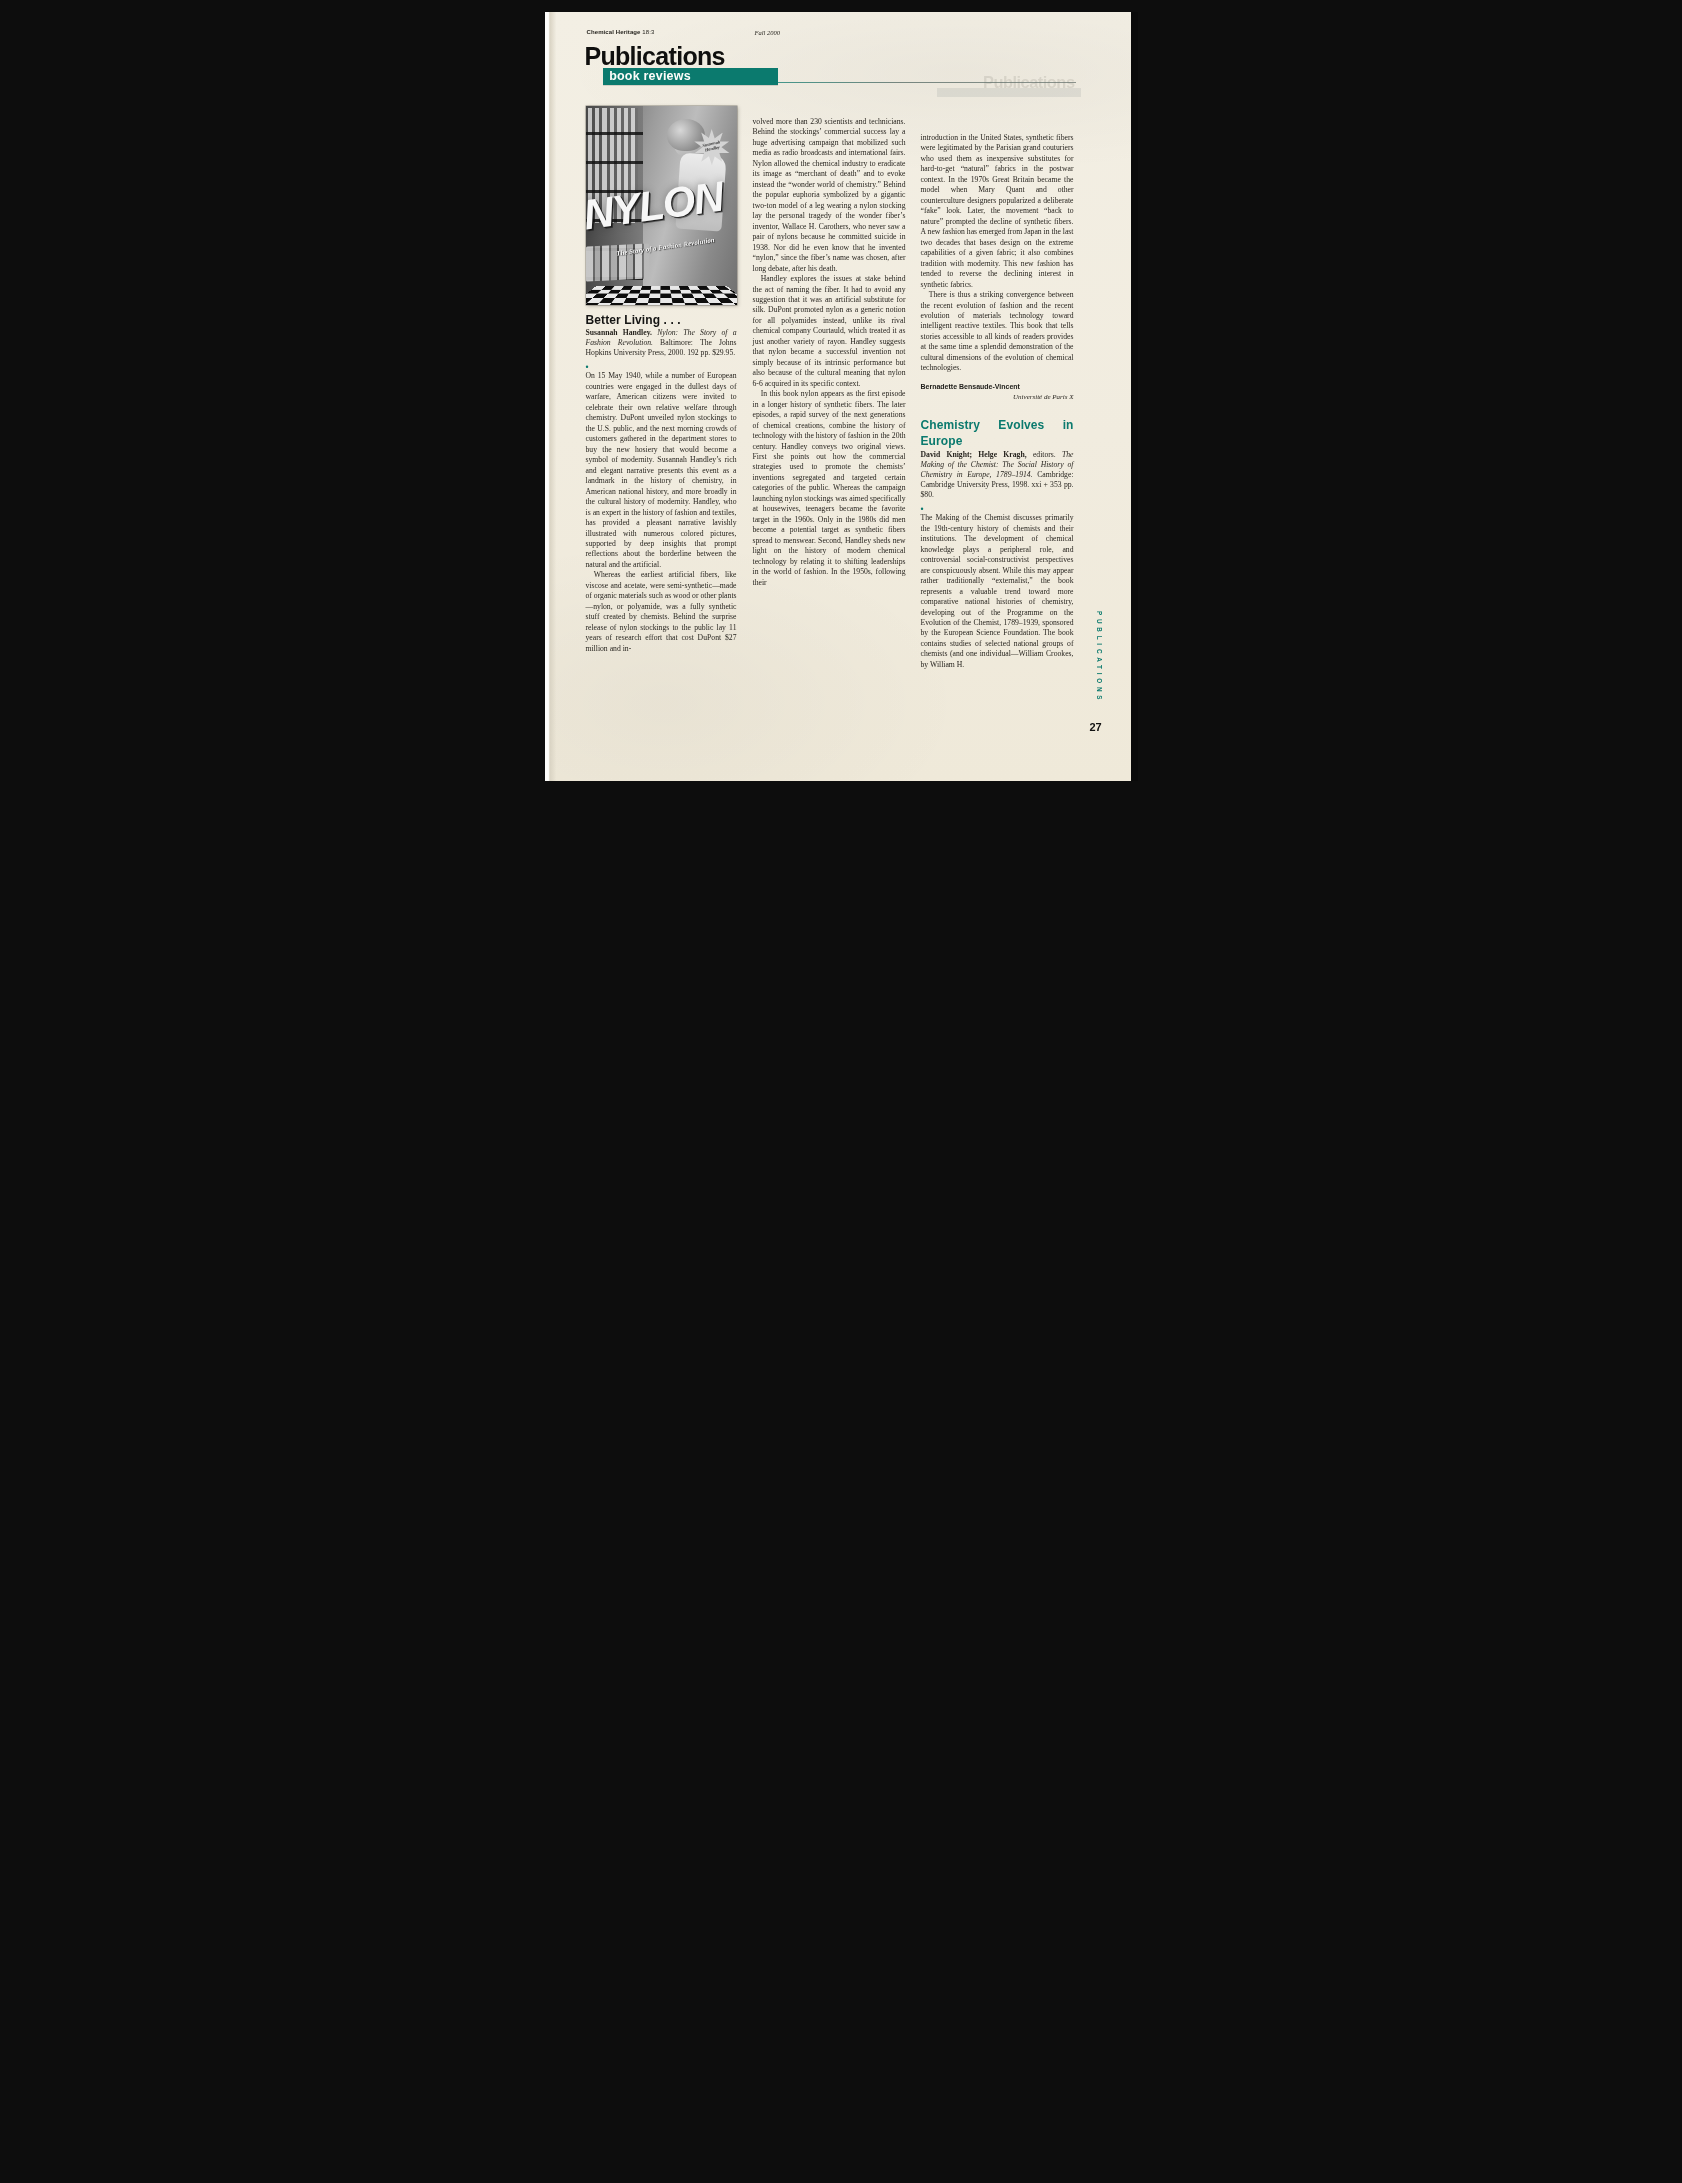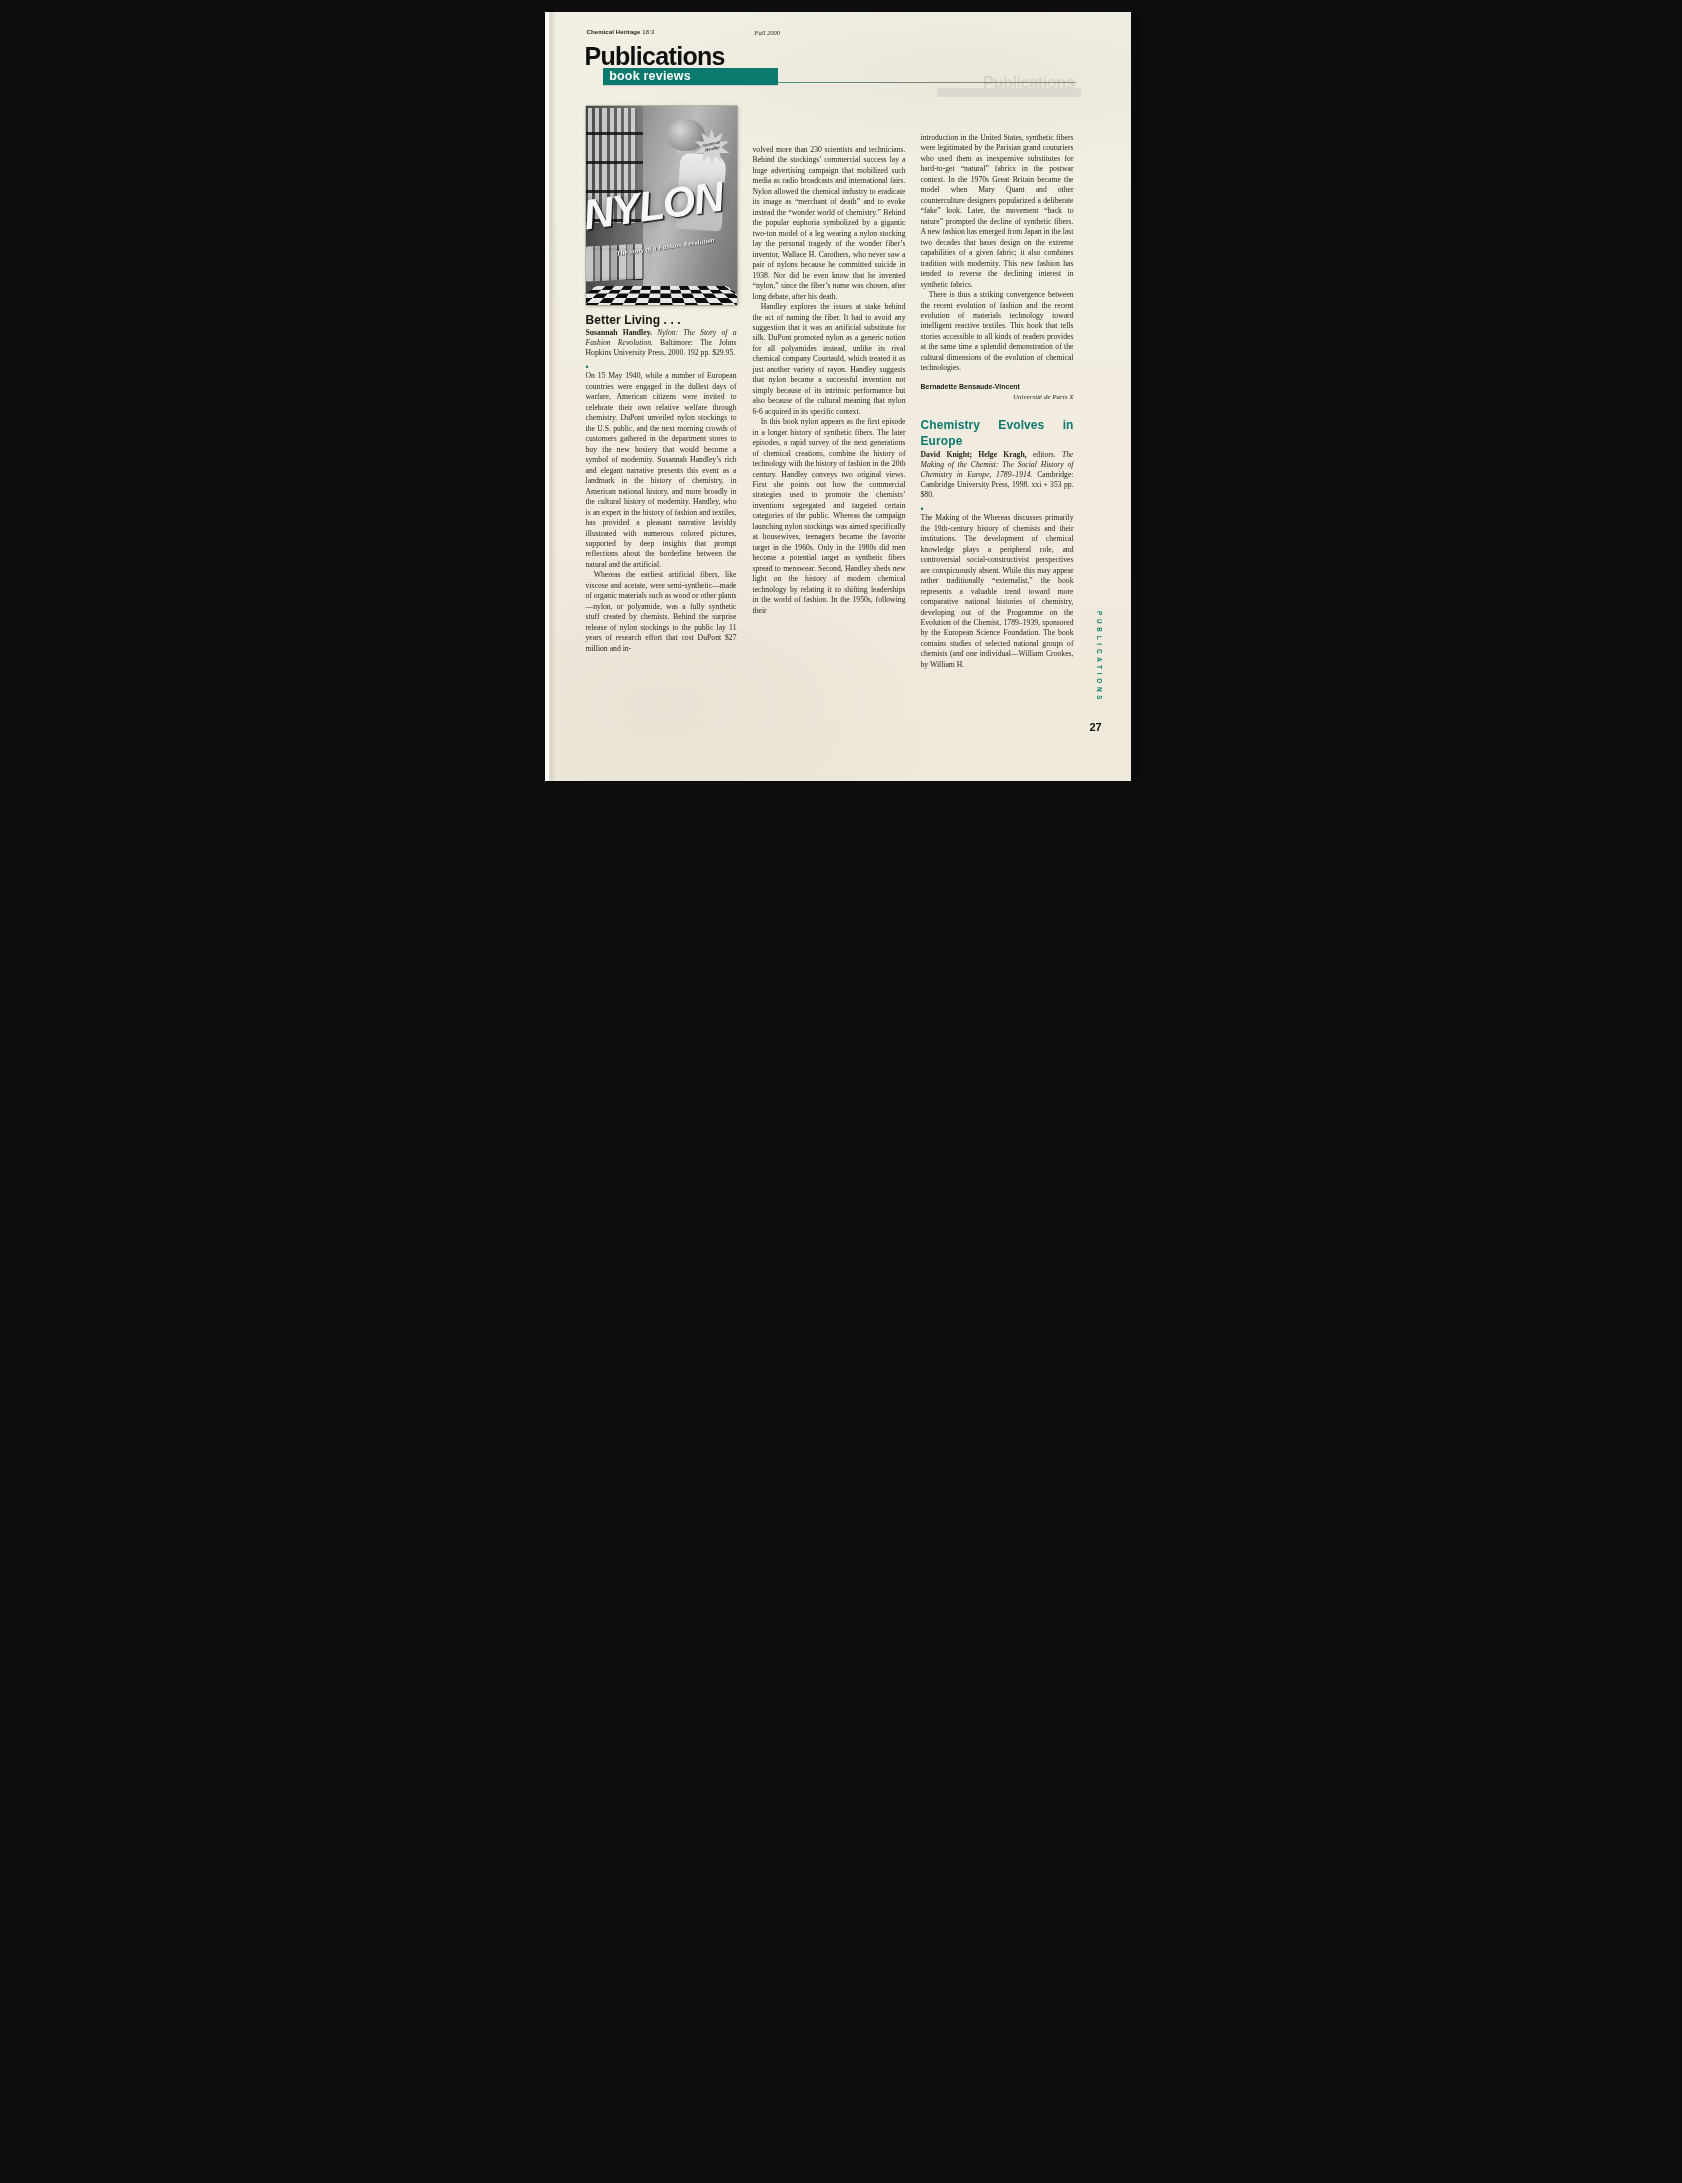--- a/index.html
+++ b/index.html
@@ -35,21 +35,21 @@
   .ghost-title { position:absolute; right:63px; top:61px; font-weight:bold; font-size:16.4px; letter-spacing:-0.5px;
     color:#6d6a5f; opacity:.16; z-index:2; }
   .ghost-banner { position:absolute; right:57px; top:76px; width:144px; height:8.7px; background:#5d6e68; opacity:.12; z-index:2; }
 
   
   .col { position:absolute; width:153px; z-index:5;
     font-family:"Liberation Serif", serif; font-size:7.7px; line-height:1.36; text-align:justify; color:#221f1a; }
   .col p { margin:0; }
   .col p + p { text-indent:8.2px; }
   #col1 { left:41px; top:94px; width:151px; }
-  #col2 { left:208px; top:133px; }
+  #col2 { left:208px; top:105px; }
   #col3 { left:376px; top:121px; }
 
   .review-heading { margin:6.7px 0 0 0; font-family:Liberation Sans, sans-serif; font-weight:bold;
     font-size:12px; letter-spacing:0.1px; color:#141413; }
   .review-heading.teal { color:#0b7a6e; margin-top:14.4px; }
   .citation { margin-top:3.8px; line-height:1.32; }
   .citation .cit-bold { font-weight:bold;font-family:Liberation Serif, serif; }
   .citation .cit-italic { font-style:italic; }
   .bullet-row { margin-top:4.3px; line-height:1; }
   .bullet { color:#0b7a6e; font-size:8.7px; font-family:"Liberation Sans", sans-serif; }
@@ -172,21 +172,21 @@
     <p class="citation">
       <span class="cit-bold">David Knight; Helge Kragh,</span>
       <span>editors.</span>
       <span class="cit-italic">The Making of the Chemist: The Social History of Chemistry in Europe, 1789–1914.</span>
       <span>Cambridge: Cambridge University Press, 1998. xxi + 353 pp. $80.</span>
     </p>
     <div class="bullet-row">
       <span class="bullet">•</span>
     </div>
     <p class="body-start">
-      <span class="cit-italic">The Making of the Whereas</span>
+      <span class="cit-italic">The Making of the Chemist</span>
       <span>discusses primarily the 19th-century history of chemists and their institutions. The development of chemical knowledge plays a peripheral role, and controversial social-constructivist perspectives are conspicuously absent. While this may appear rather traditionally “externalist,” the book represents a valuable trend toward more comparative national histories of chemistry, developing out of the Programme on the Evolution of the Chemist, 1789–1939, sponsored by the European Science Foundation. The book contains studies of selected national groups of chemists (and one individual—William Crookes, by William H.</span>
     </p>
   </div>
 
   <div class="vertical-label">PUBLICATIONS</div>
   <div class="page-number">27</div>
 </div>
 
 
 </body></html>

